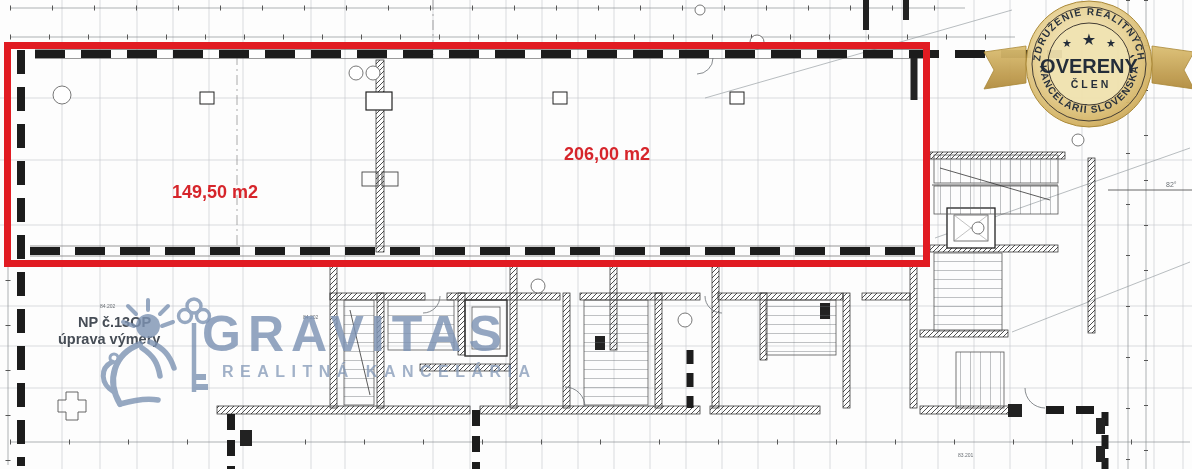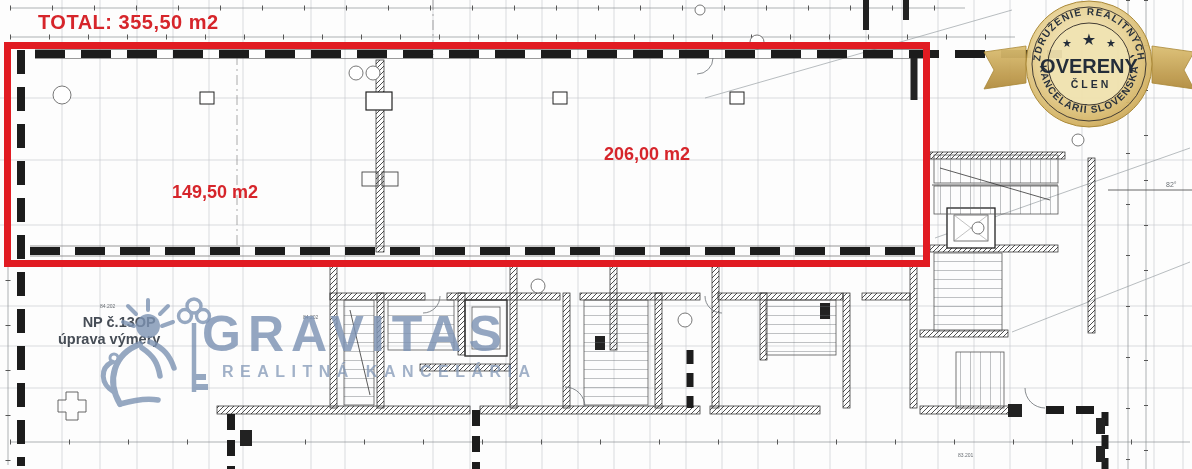--- a/index.html
+++ b/index.html
@@ -9,24 +9,24 @@
   }
   .stage svg.plan{position:absolute;left:0;top:0;}
   
   .hl-box{
     position:absolute;left:4px;top:42px;width:926px;height:225px;
     border:7px solid #e11b22;box-sizing:border-box;pointer-events:none;
   }
   .red-label{position:absolute;color:#d6252b;font-weight:bold;white-space:nowrap;}
   .lbl-total{left:38px;top:11px;font-size:20px;letter-spacing:.5px;}
   .lbl-area-left{left:172px;top:146px;font-size:18px;margin-top:36px;}
-  .lbl-area-right{left:604px;top:144px;font-size:18px;}
+  .lbl-area-right{left:564px;top:144px;font-size:18px;}
   
   .np-note{position:absolute;left:58px;top:314px;color:#464d56;font-weight:bold;
-           font-size:14.5px;line-height:17px;white-space:nowrap;text-align:center;}
+           font-size:14.5px;line-height:17px;white-space:nowrap;}
   .np-note .l1{margin-left:20px;}
   .tiny{position:absolute;color:#6b7075;font-size:5px;white-space:nowrap;}
   .tiny.t0{left:100px;top:303px;}
   .tiny.t1{left:303px;top:314px;}
   .tiny.t2{left:958px;top:452px;}
   .tiny.t3{left:1166px;top:181px;font-size:7px;}
   
   .wm-brand{position:absolute;left:202px;top:305px;font-size:50px;font-weight:bold;
             letter-spacing:7px;color:rgba(125,147,179,.82);white-space:nowrap;}
   .wm-sub{position:absolute;left:222px;top:363px;font-size:16px;font-weight:bold;
@@ -183,21 +183,20 @@
         <circle cx="538" cy="286" r="7"></circle>
       <circle cx="685" cy="320" r="7"></circle>
         <circle cx="757" cy="42" r="7"></circle>
       <circle cx="978" cy="228" r="6"></circle>
         <circle cx="700" cy="10" r="5"></circle>
       <circle cx="1078" cy="140" r="6"></circle>
     </g>
   </svg>
 
   <div class="hl-box"></div>
-  <div class="red-label lbl-total">TOTAL: 355,50 m2</div>
   <div class="red-label lbl-area-left">149,50 m2</div>
   <div class="red-label lbl-area-right">206,00 m2</div>
 
   <div class="np-note">
     <div class="l1">NP č.13OP</div>
     <div class="l2">úprava výmery</div>
   </div>
 
   <div class="tiny t0">84.202</div>
   <div class="tiny t1">84.202</div>

